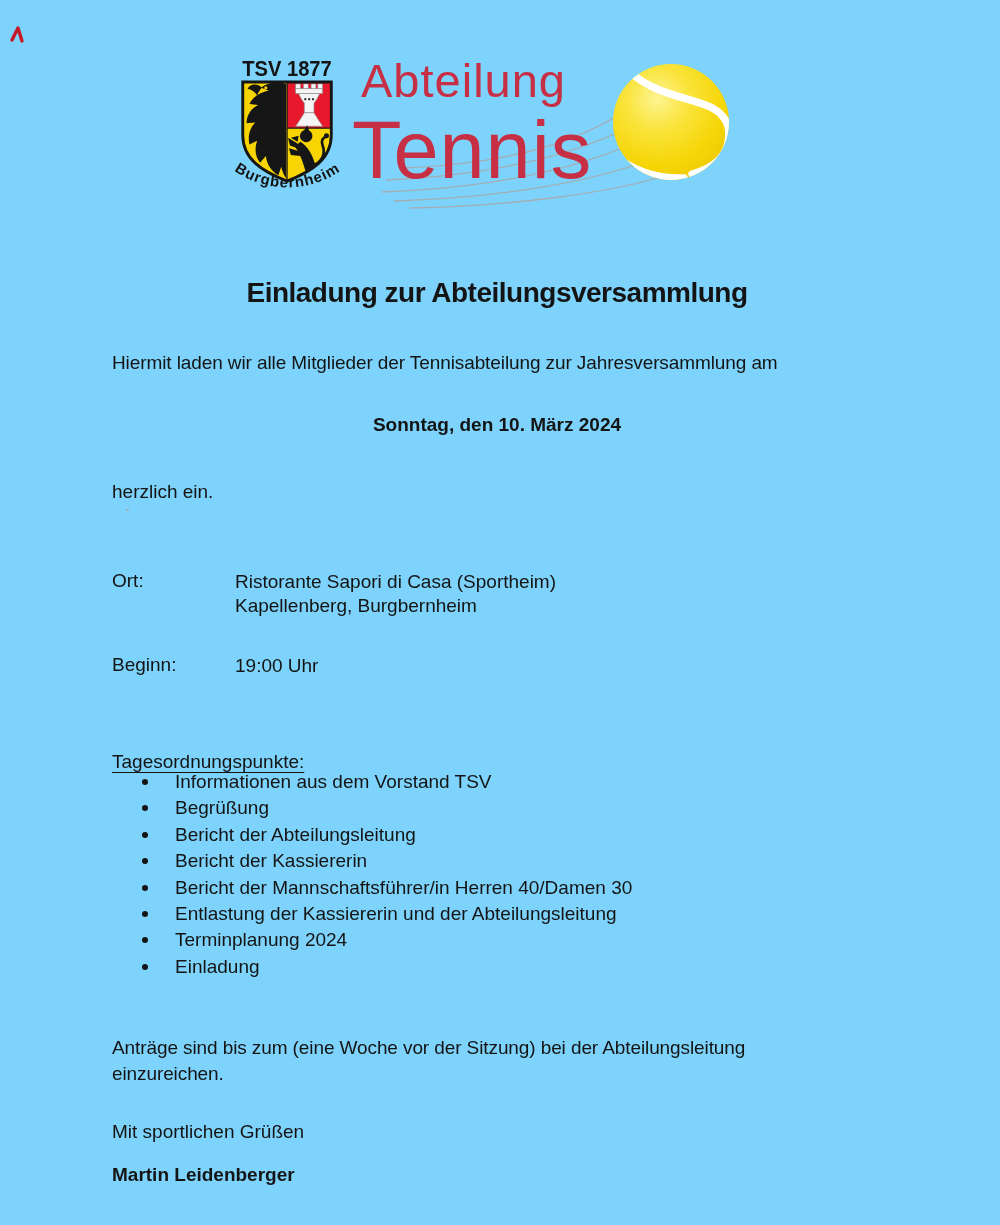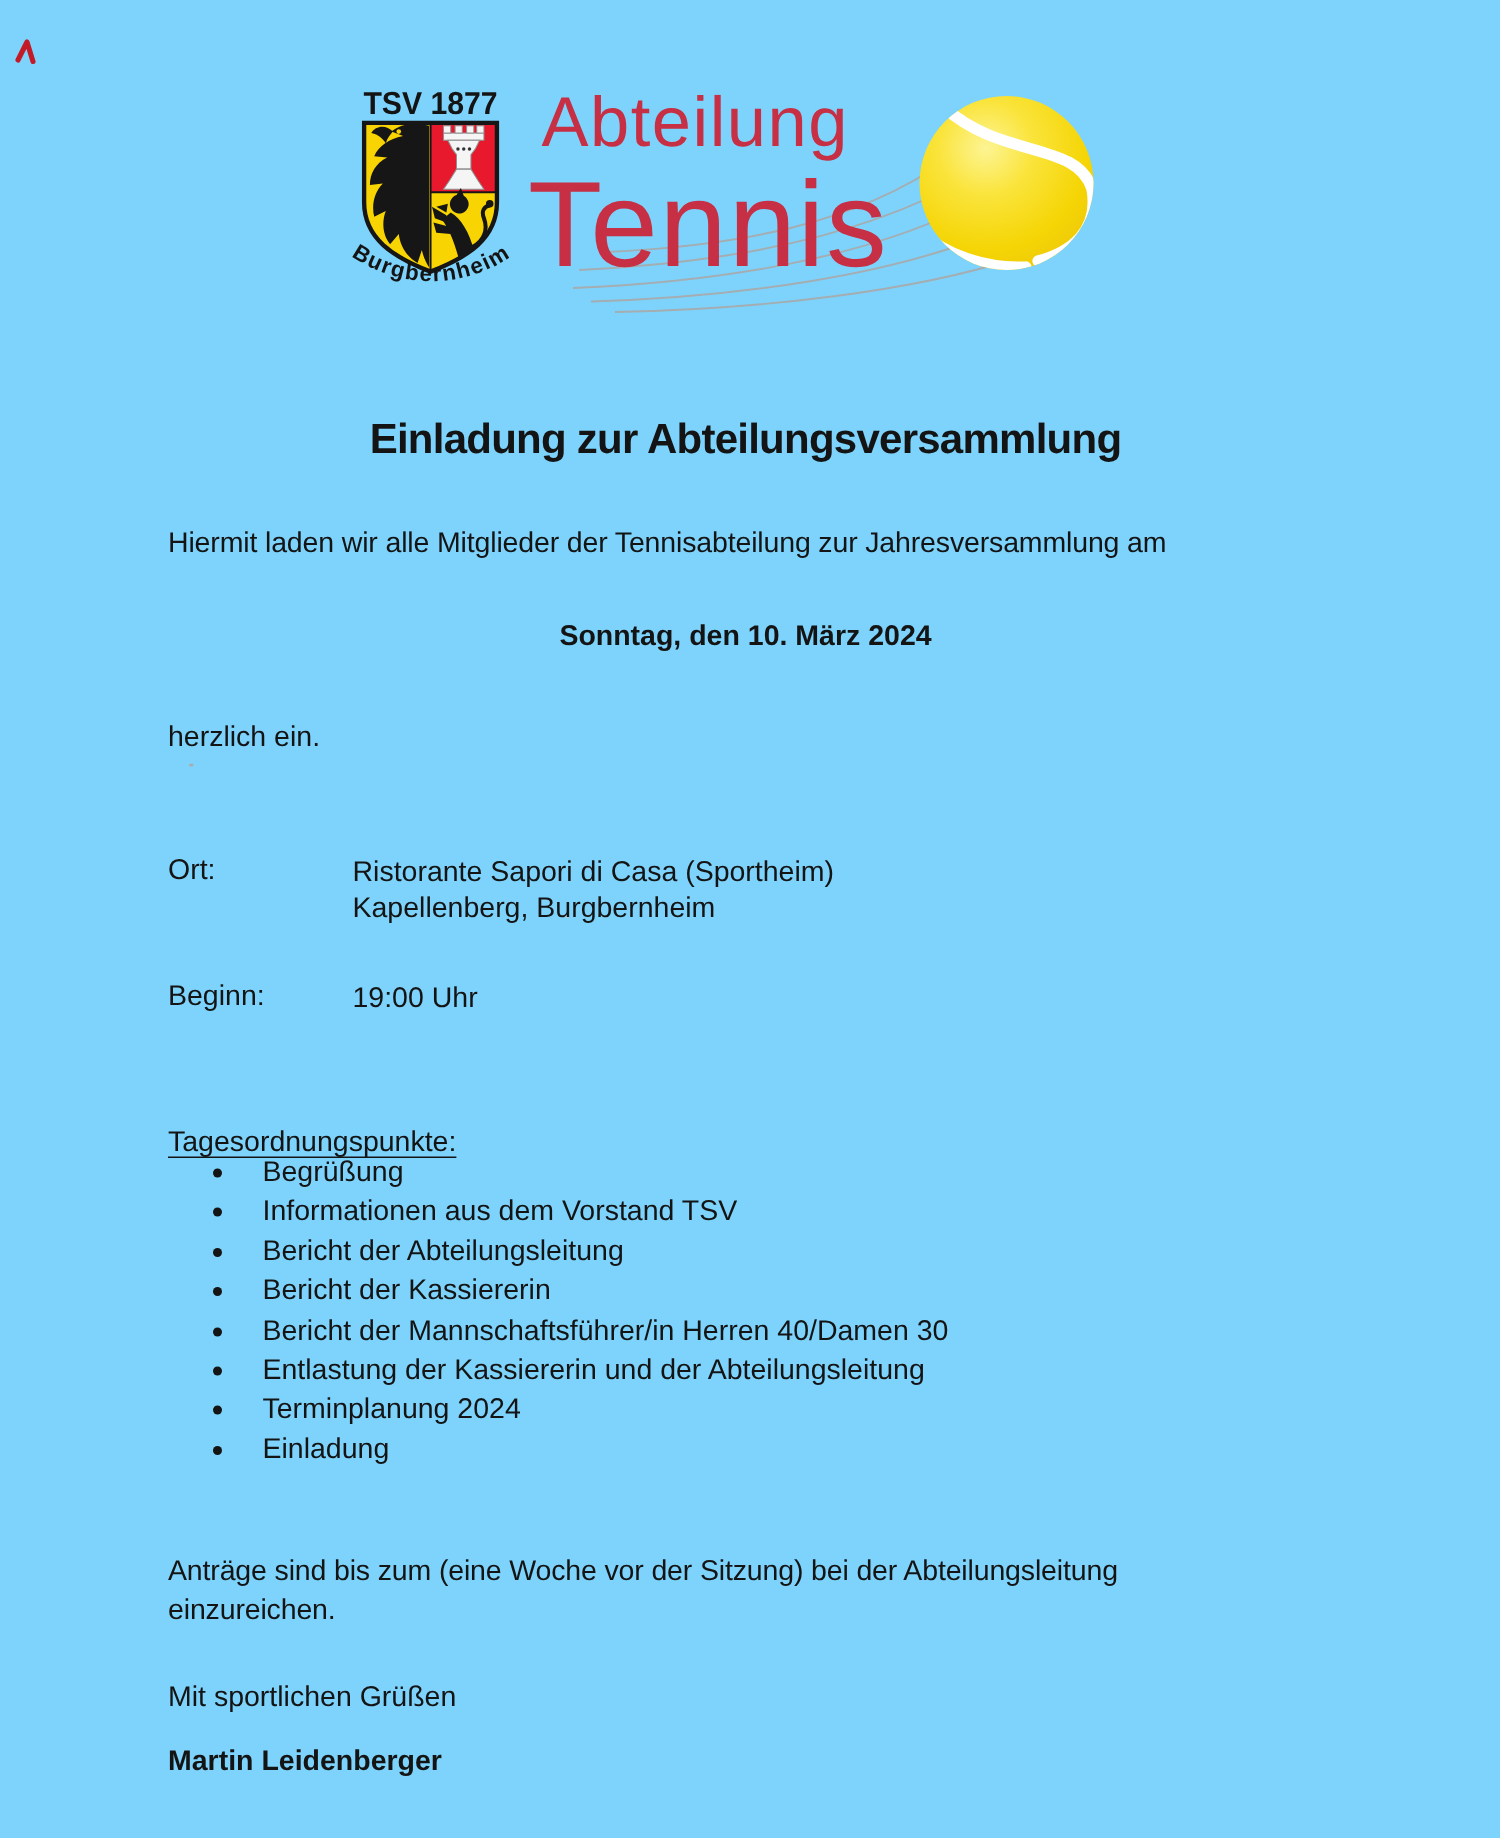--- a/index.html
+++ b/index.html
@@ -161,22 +161,22 @@
     <div>Ristorante Sapori di Casa (Sportheim)</div>
     <div>Kapellenberg, Burgbernheim</div>
   </div>
 
   <div class="abs row-label start">Beginn:</div>
   <div class="abs row-value start">19:00 Uhr</div>
 
   <div class="abs agenda-heading">Tagesordnungspunkte:</div>
 
   <ul class="abs agenda">
+      <li><span>Informationen aus dem Vorstand TSV</span></li>
       <li><span>Begrüßung</span></li>
-      <li><span>Informationen aus dem Vorstand TSV</span></li>
       <li><span>Bericht der Abteilungsleitung</span></li>
       <li><span>Bericht der Kassiererin</span></li>
       <li><span>Bericht der Mannschaftsführer/in Herren 40/Damen 30</span></li>
       <li><span>Entlastung der Kassiererin und der Abteilungsleitung</span></li>
       <li><span>Terminplanung 2024</span></li>
       <li><span>Einladung</span></li>
     </ul>
 
   <div class="abs note">Anträge sind bis zum (eine Woche vor der Sitzung) bei der Abteilungsleitung einzureichen.</div>
 

